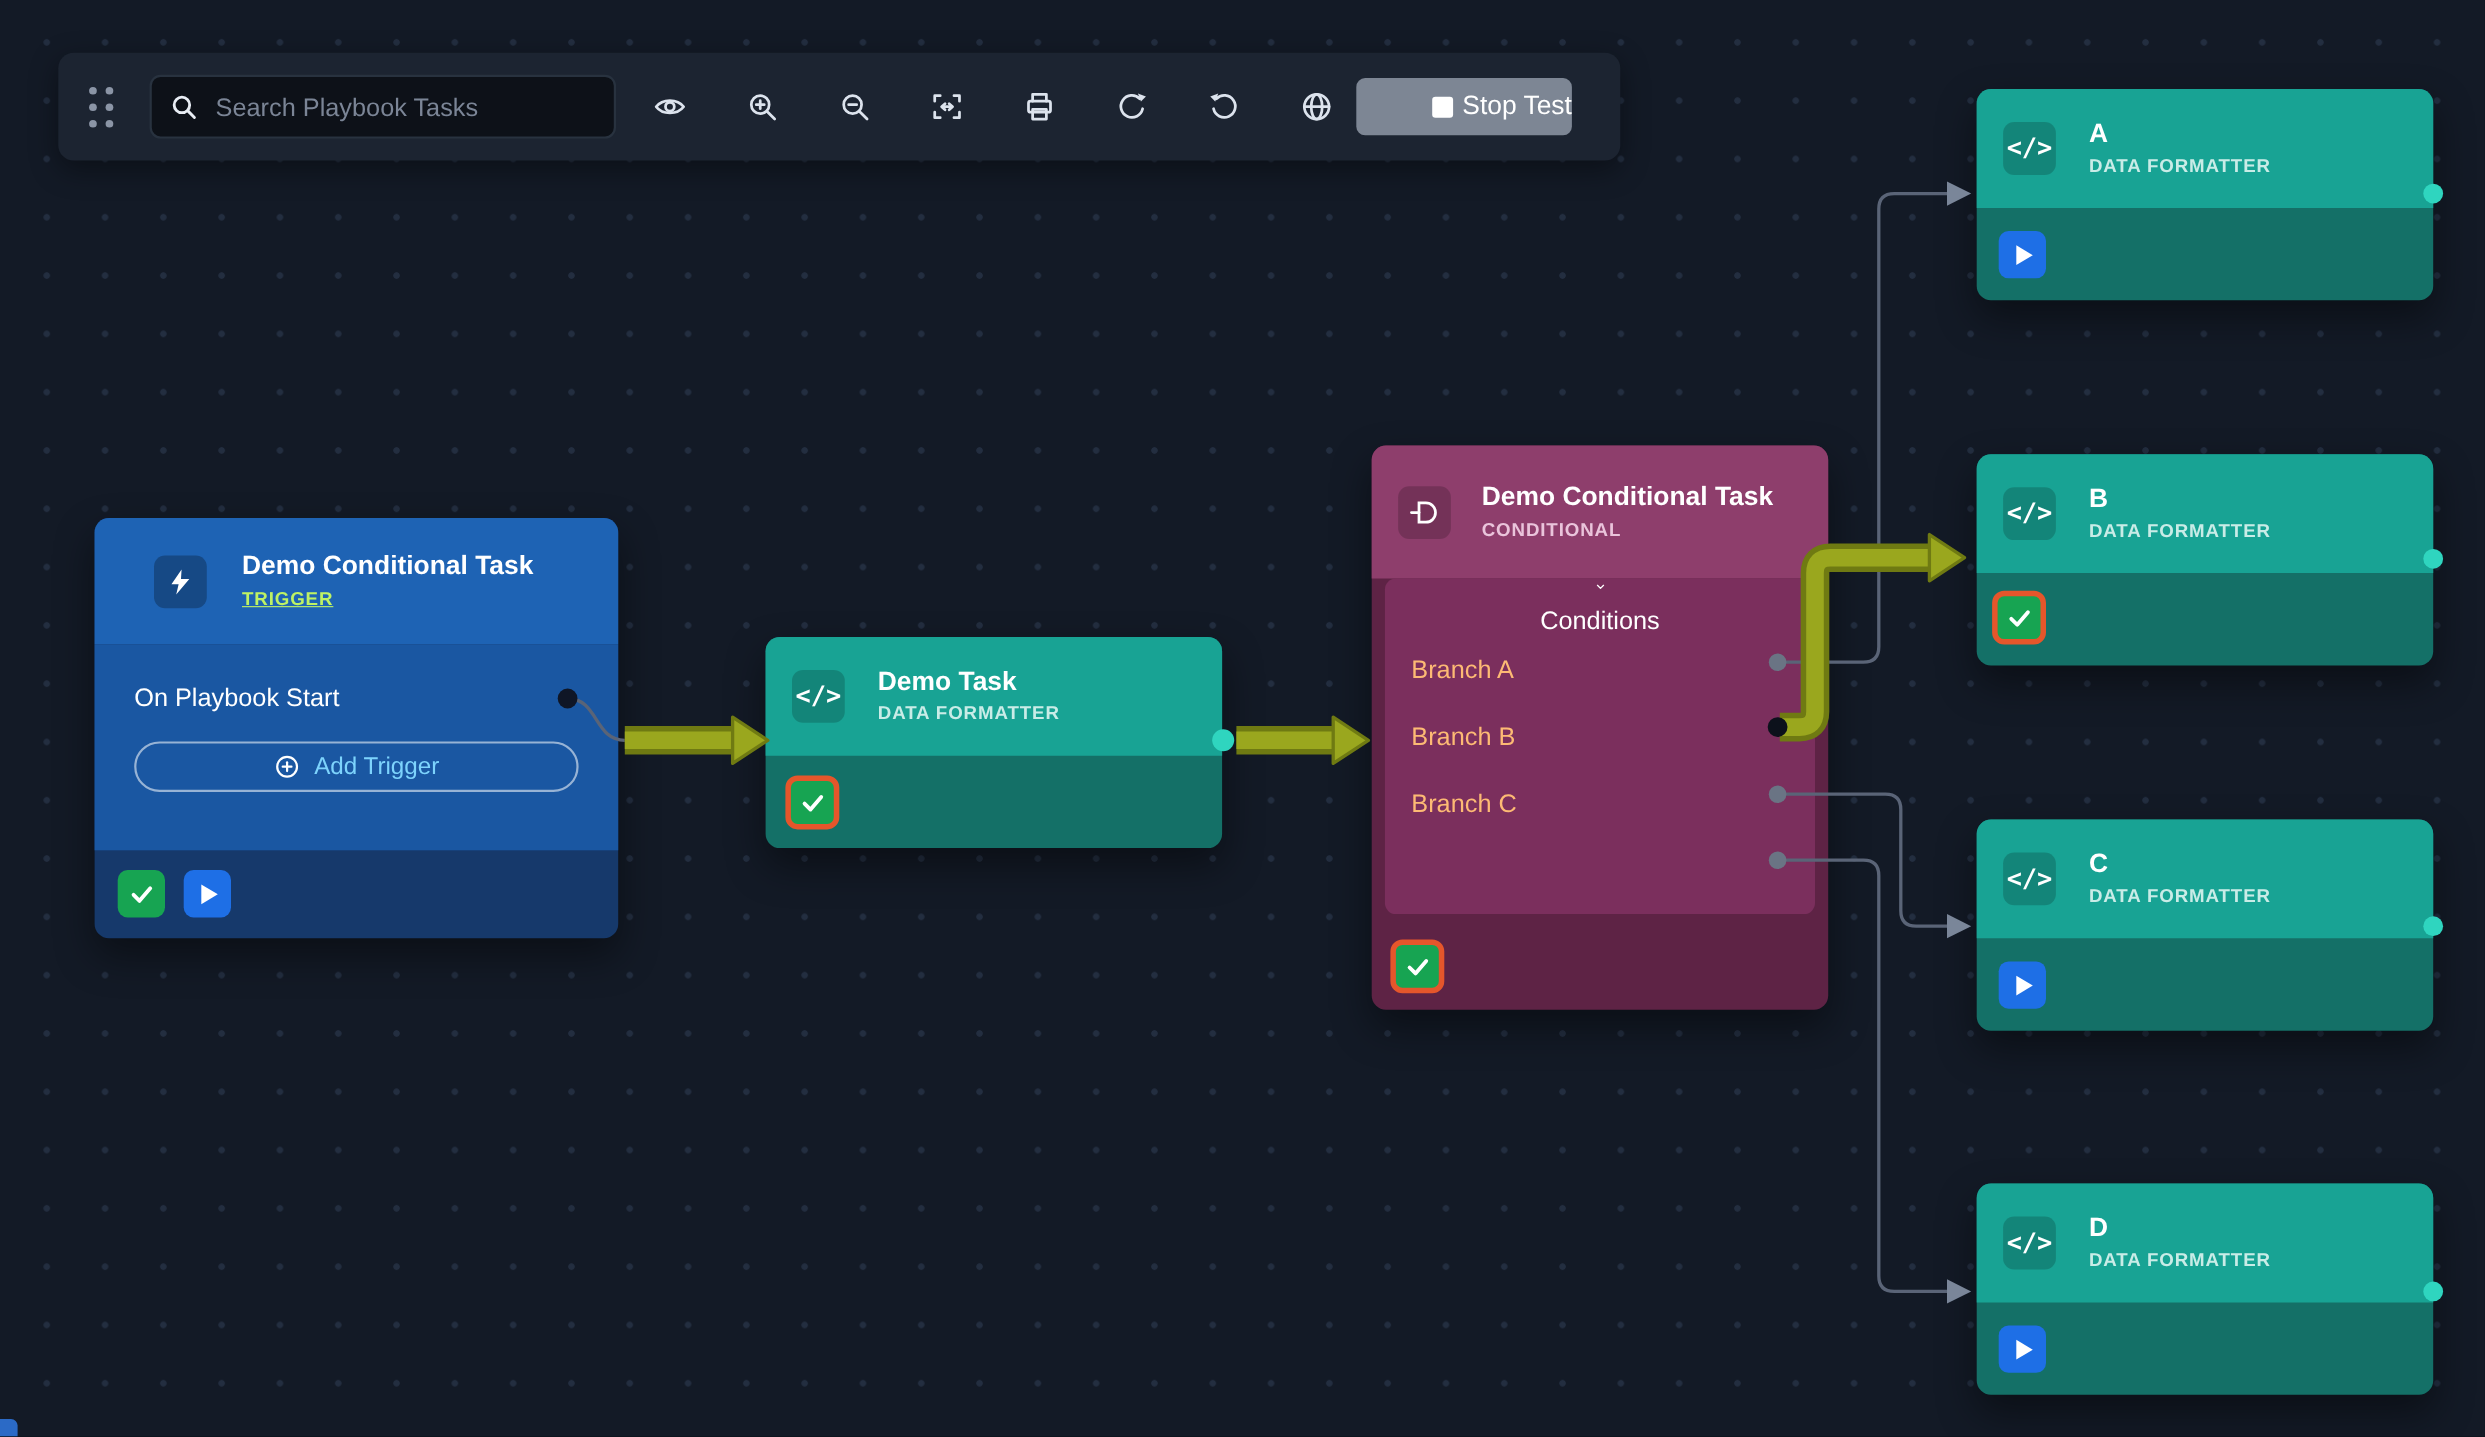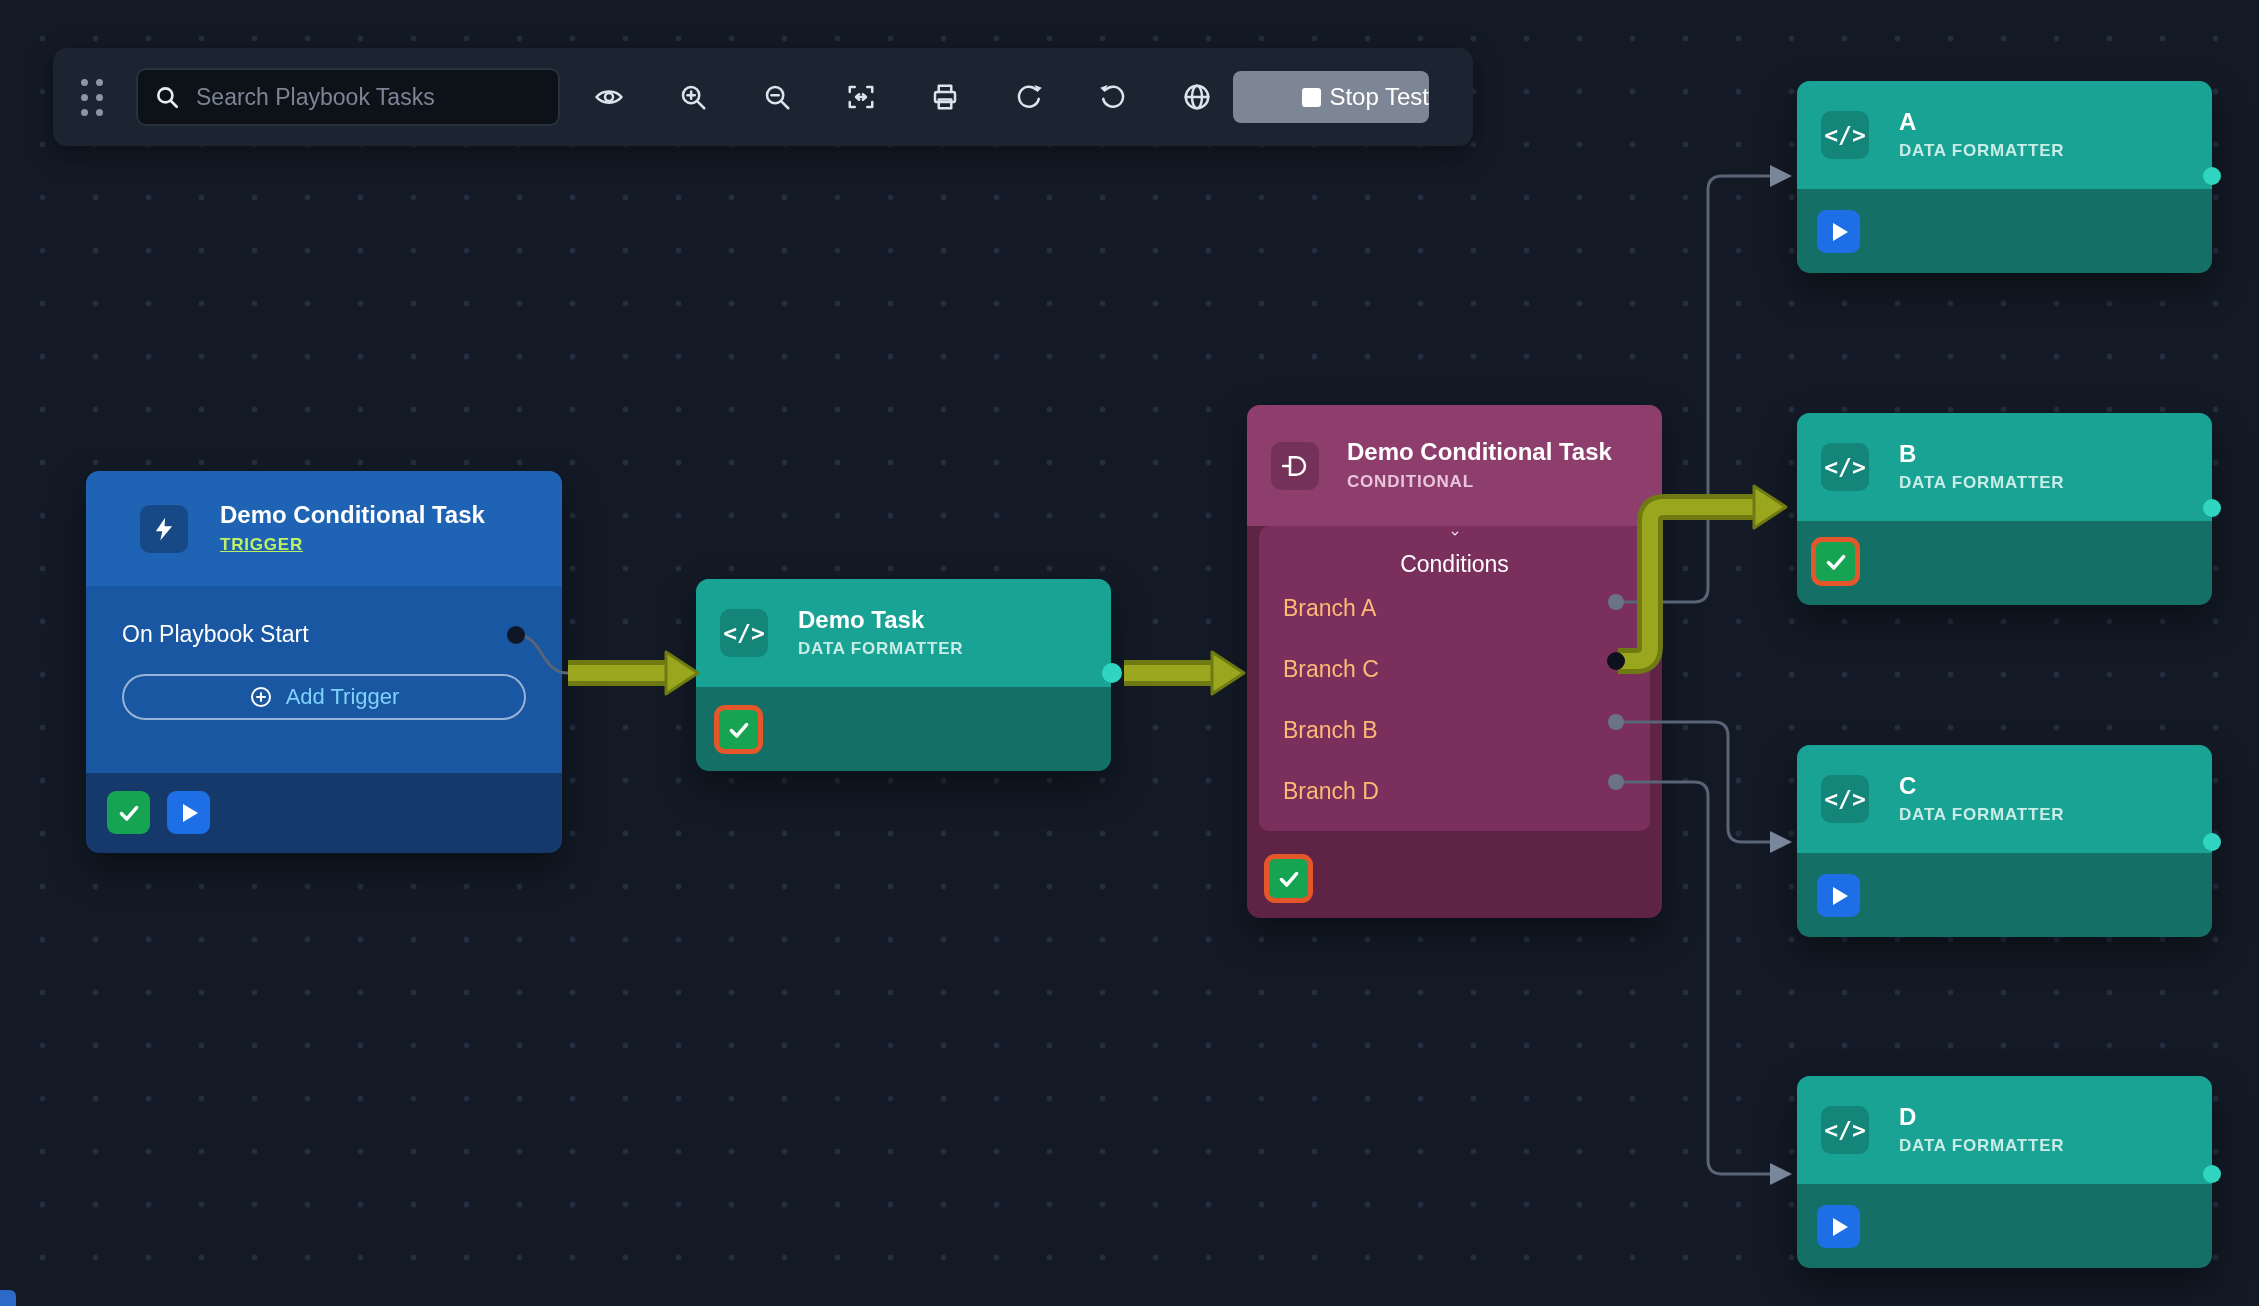--- a/index.html
+++ b/index.html
@@ -272,27 +272,24 @@
       <div class="cond-row">
         <svg width="20" height="20" viewBox="0 0 24 24" style="stroke:#fff;fill:none;stroke-width:2.6;stroke-linecap:round;stroke-linejoin:round;">
             <polyline points="6 9 12 15 18 9"></polyline>
           </svg>
         <span>Conditions</span>
       </div>
       <div class="branch-row">
         <span>Branch A</span>
       </div>
       <div class="branch-row">
+        <span>Branch B</span>
+      </div>
+      <div class="branch-row">
         <span>Branch C</span>
-      </div>
-      <div class="branch-row">
-        <span>Branch B</span>
-      </div>
-      <div class="branch-row">
-        <span>Branch D</span>
       </div>
     </div>
     <div class="badge check selected" style="left:17px;top:449px;">
       <svg width="26" height="26" viewBox="0 0 24 24" style="stroke:#fff;fill:none;stroke-width:3.2;stroke-linecap:round;stroke-linejoin:round;">
           <path d="M5 12.5 L10 17.5 L19 7"></path>
         </svg>
     </div>
   </div>
 
   <div class="node teal-node node-a">

